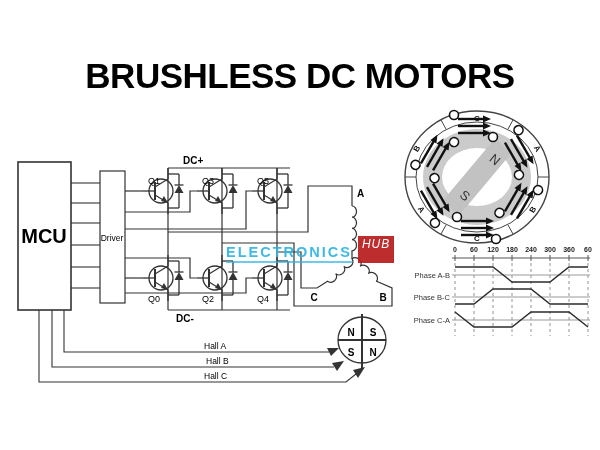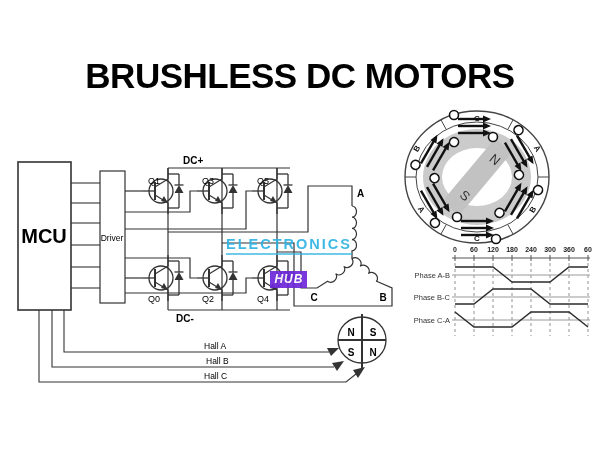--- a/index.html
+++ b/index.html
@@ -2,26 +2,26 @@
 <html><head>
 <meta charset="utf-8">
 <style>
   html,body{margin:0;padding:0;background:#fff;}
   .stage{position:relative;width:600px;height:383px;background:#ffffff;overflow:hidden;
          font-family:"Liberation Sans",sans-serif;}
   .title{position:absolute;top:54px;left:0;right:0;text-align:center;z-index:2;
          font-weight:bold;color:#000;font-size:35px;line-height:1.24;letter-spacing:-.5px;}
   svg.diagram{position:absolute;left:0;top:0;z-index:1;}
   svg text{font-family:"Liberation Sans",sans-serif;}
-  .watermark{position:absolute;left:226px;top:236px;z-index:5;display:flex;align-items:center;
-             gap:16px;opacity:.92;flex-direction:column;}
+  .watermark{position:absolute;left:226px;top:236px;z-index:5;display:flex;align-items:flex-end;
+             gap:6px;opacity:.92;}
   .wm-text{font-size:14.5px;font-weight:bold;letter-spacing:2px;color:#2fb3e2;
            border-bottom:2px solid rgba(47,179,226,.75);padding-bottom:1px;}
-  .wm-badge{background:#6d28d9;color:#fff;font-size:12px;font-weight:bold;font-style:italic;
-            padding:1px 4px 2px 4px;letter-spacing:1px;}
+  .wm-badge{background:#b91c1c;color:#fff;font-size:12px;font-weight:normal;font-style:italic;
+            padding:1px 4px 12px 4px;letter-spacing:1px;}
 </style>
 </head>
 <body>
 
 <div class="stage">
 
   <div class="title">
     <div>BRUSHLESS DC MOTORS</div>
   </div>
 

